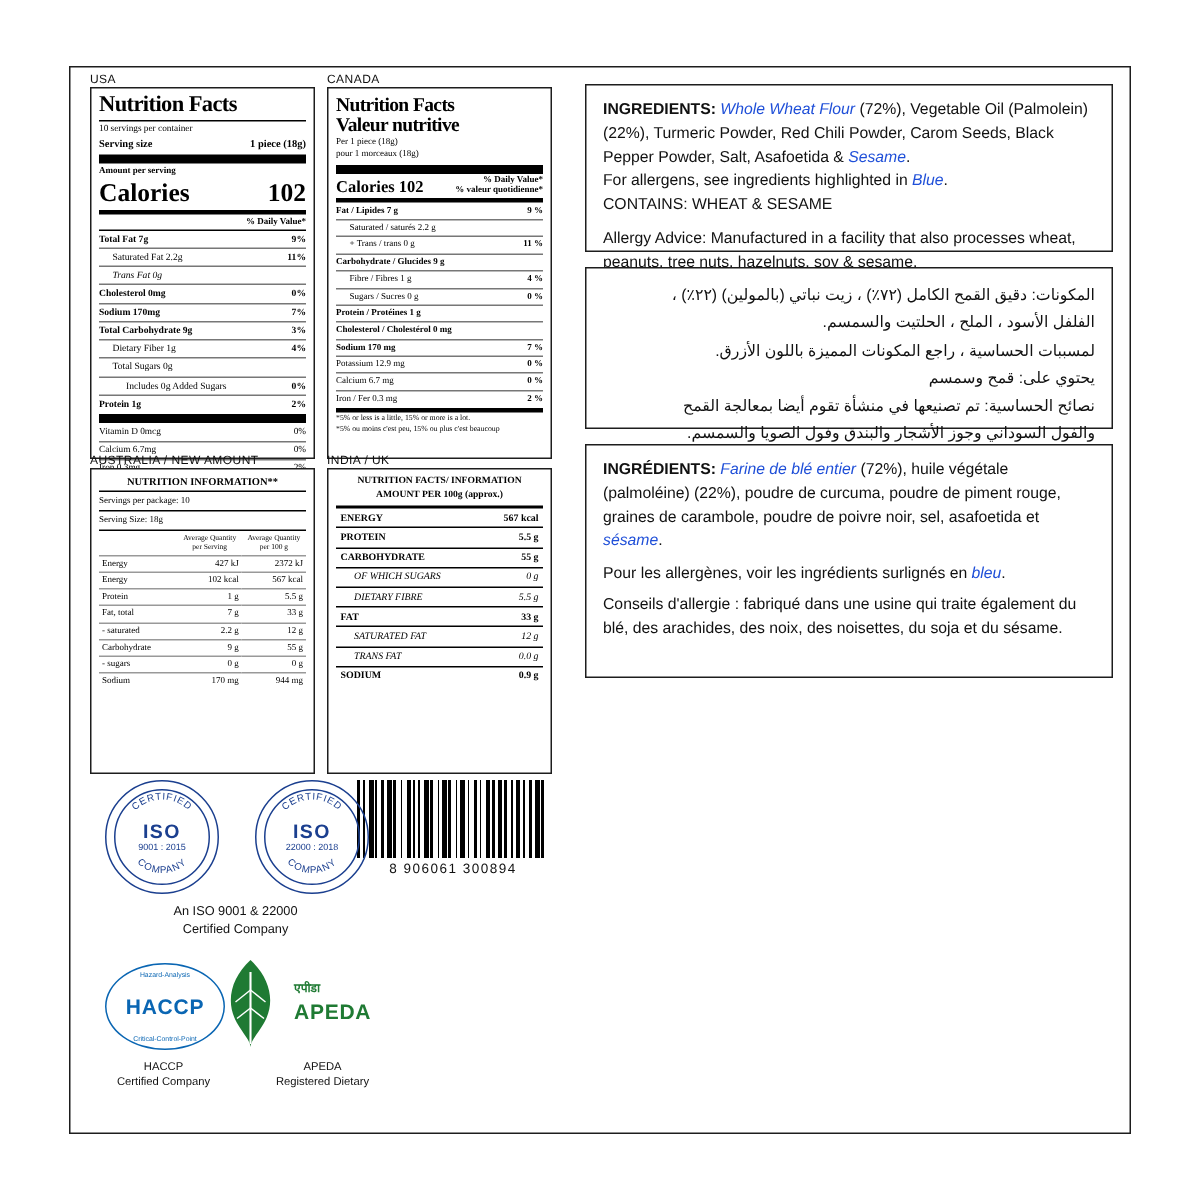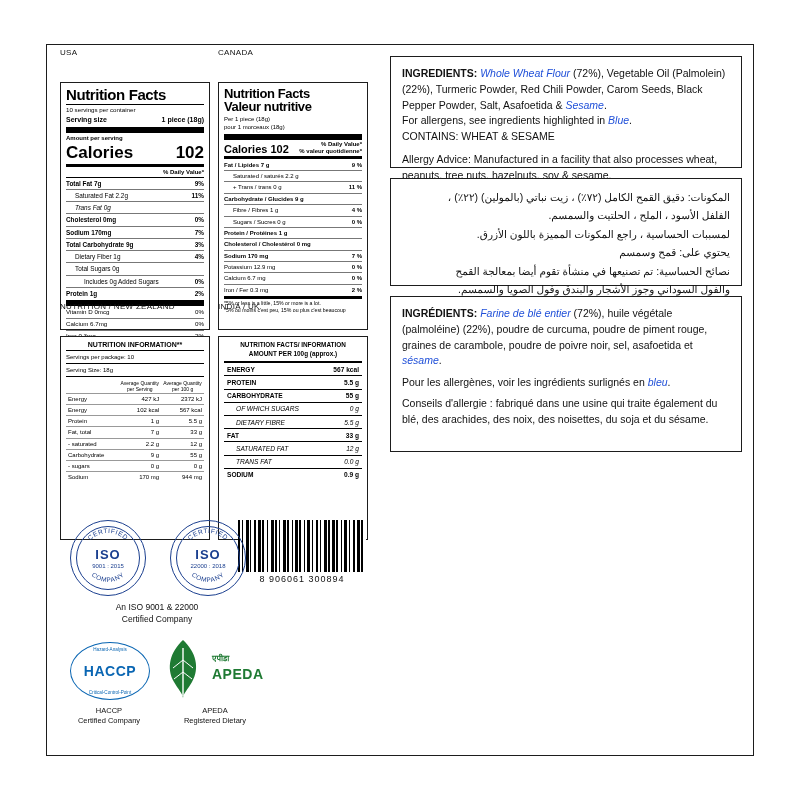--- a/index.html
+++ b/index.html
@@ -11,21 +11,21 @@
   }
   .page{position:relative;width:692px;height:800px;box-sizing:border-box;}
   .outer-border{
     position:absolute;left:46px;top:44px;width:708px;height:712px;
     border:1.5px solid #1d1d1d;box-sizing:border-box;
   }
   
   .panel{position:absolute;border:1px solid #1d1d1d;box-sizing:border-box;background:#fff;}
   .cap{font-size:8px;letter-spacing:.3px;}
   
-  .nf{font-family:Liberation Sans, sans-serif;color:#000;margin-top:24px;}
+  .nf{font-family:Liberation Serif, serif;color:#000;}
   .nf .title{font-weight:bold;letter-spacing:-0.4px;line-height:1;}
   .rule-thick{border-top:6px solid #000;}
   .rule-med{border-top:3.5px solid #000;}
   .rule-thin{border-top:1px solid #000;}
   .row{display:flex;justify-content:space-between;align-items:baseline;}
   .b{font-weight:bold;}
   .tiny{font-size:5.2px;line-height:1.25;}
   
   #usa{left:60px;top:58px;width:150px;height:248px;padding:4px 5px;}
   #usa .title{font-size:15px;}
@@ -240,21 +240,21 @@
         <div class="row l" style="font-size: 6px; padding: 1px 0px; border-top: 0.6px solid rgb(119, 119, 119);">
           <span>Iron / Fer 0.3 mg</span>
           <span class="b">2 %</span>
         </div>
       </div>
     <div class="rule-med" style="margin:1px 0;"></div>
     <div class="tiny" style="white-space:pre-line;">*5% or less is a little, 15% or more is a lot.
 *5% ou moins c'est peu, 15% ou plus c'est beaucoup</div>
   </div>
 
-  <div class="cap" style="left:60px;top:302px;position:absolute;">NUTRITION / NEW ZEALAND</div>
+  <div class="cap" style="left:60px;top:302px;position:absolute;">AUSTRALIA / NEW AMOUNT</div>
   <div class="panel nf" id="anz">
     <div style="text-align:center;font-size:7px;font-weight:bold;">NUTRITION INFORMATION**</div>
     <div class="rule-thin" style="margin:2px 0;"></div>
     <div class="l">Servings per package: 10</div>
     <div class="rule-thin" style="margin:2px 0;"></div>
     <div class="l">Serving Size: 18g</div>
     <div class="rule-thin" style="margin:2px 0;"></div>
     <table class="t l">
       <thead>
         <tr>
@@ -430,21 +430,21 @@
     <div class="haccp" style="left:10px;top:122px;">
       <div class="w">HACCP</div>
       <div class="haccp-sub" style="top:4px;">Hazard-Analysis</div>
       <div class="haccp-sub" style="bottom:4px;">Critical-Control-Point</div>
     </div>
     <div class="cert-cap" style="left:0;top:186px;width:98px;">
       <span>HACCP</span><br>
       <span>Certified Company</span>
     </div>
 
-    <div style="position:absolute;left:100px;top:118px;width:110px;height:64px;">
+    <div style="position:absolute;left:84px;top:118px;width:110px;height:64px;">
       <svg width="46" height="62" viewBox="0 0 46 62" style="position:absolute;left:0;top:0;">
         <path d="M23 2 C10 14, 6 30, 14 44 C18 51, 23 56, 23 60 C23 56, 28 51, 32 44 C40 30, 36 14, 23 2 Z" fill="#1f7a33"></path>
         <path d="M23 10 L23 58" stroke="#ffffff" stroke-width="1.4" fill="none"></path>
         <path d="M23 22 L13 30 M23 22 L33 30 M23 34 L14 41 M23 34 L32 41" stroke="#ffffff" stroke-width="1" fill="none"></path>
       </svg>
       <div class="apeda-txt" style="left:52px;top:14px;font-size:8px;">एपीडा</div>
       <div class="apeda-txt" style="left:52px;top:28px;font-size:14px;letter-spacing:.5px;">APEDA</div>
     </div>
     <div class="cert-cap" style="left:100px;top:186px;width:110px;">
       <span>APEDA</span><br>

